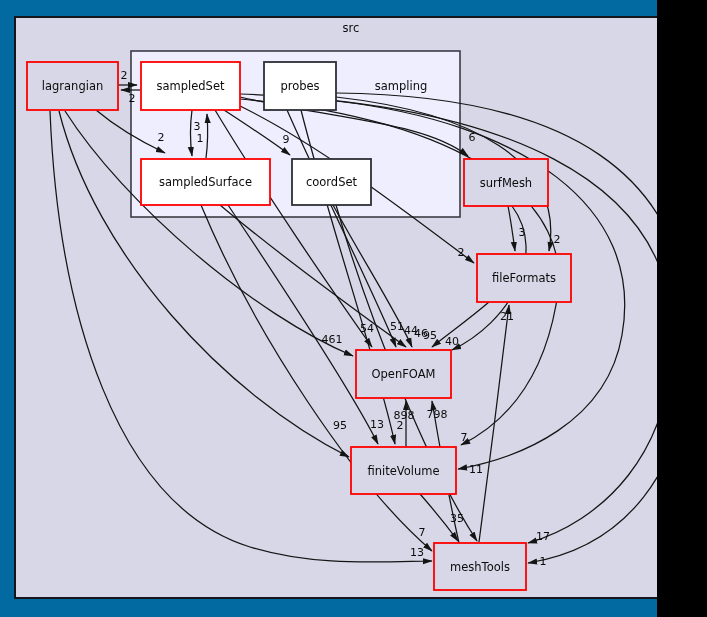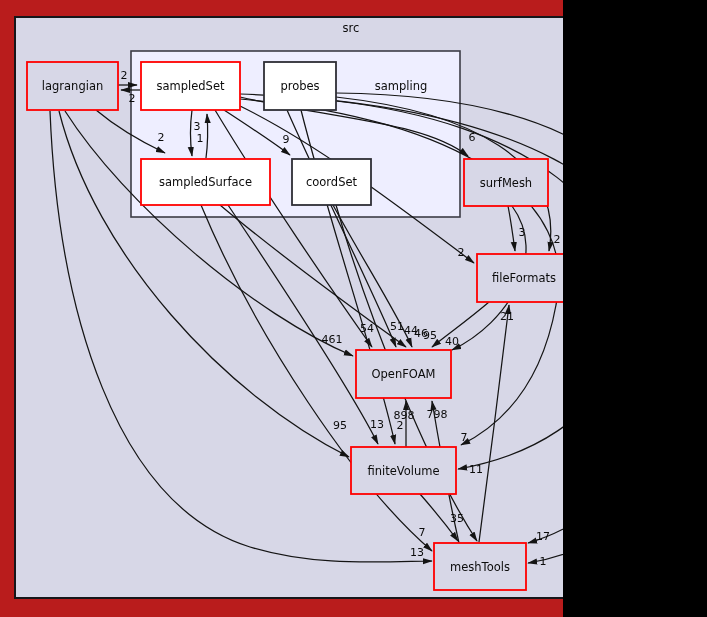--- a/index.html
+++ b/index.html
@@ -1,19 +1,19 @@
 <!DOCTYPE html>
 <html><head>
 <meta charset="utf-8">
 <style>
   html,body{margin:0;padding:0;background:#000;}
   .stage{
     position:relative;
-    width:563px;height:617px;
-    background:#b91c1c;
+    width:657px;height:617px;
+    background:#0369a1;
     font-family:"DejaVu Sans","Liberation Sans",sans-serif;
     overflow:hidden;
   }
   svg{position:absolute;left:0;top:0;}
   .cluster-src{fill:#d7d7e7;stroke:#16161a;stroke-width:2;}
   .cluster-sampling{fill:#eeeeff;stroke:#3c3c46;stroke-width:1.6;}
   .edge{fill:none;stroke:#141414;stroke-width:1.25;}
   .node-rect{stroke-width:1.8;}
   .node-label{font-size:11.5px;fill:#0b0b0b;text-anchor:middle;}
   .edge-label{font-size:11px;fill:#0b0b0b;text-anchor:middle;}

